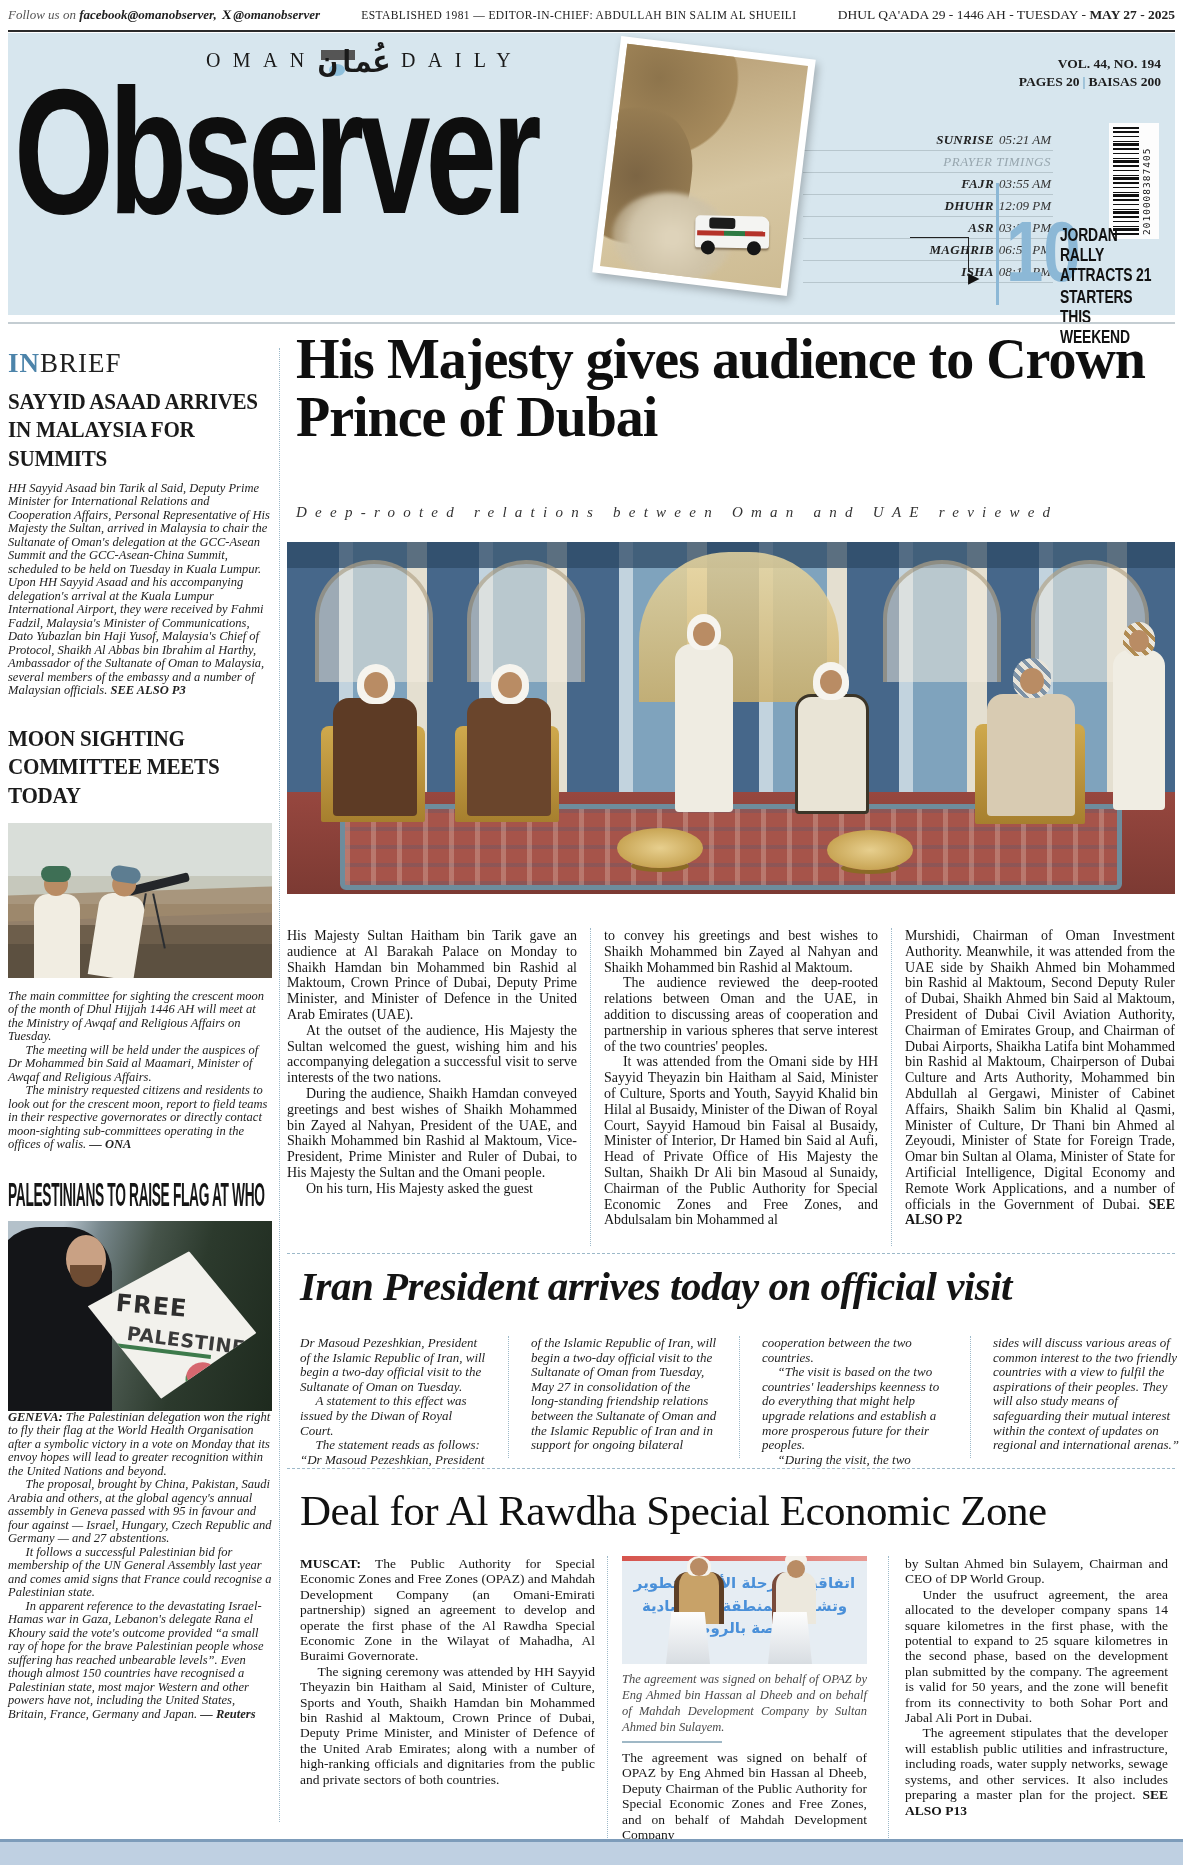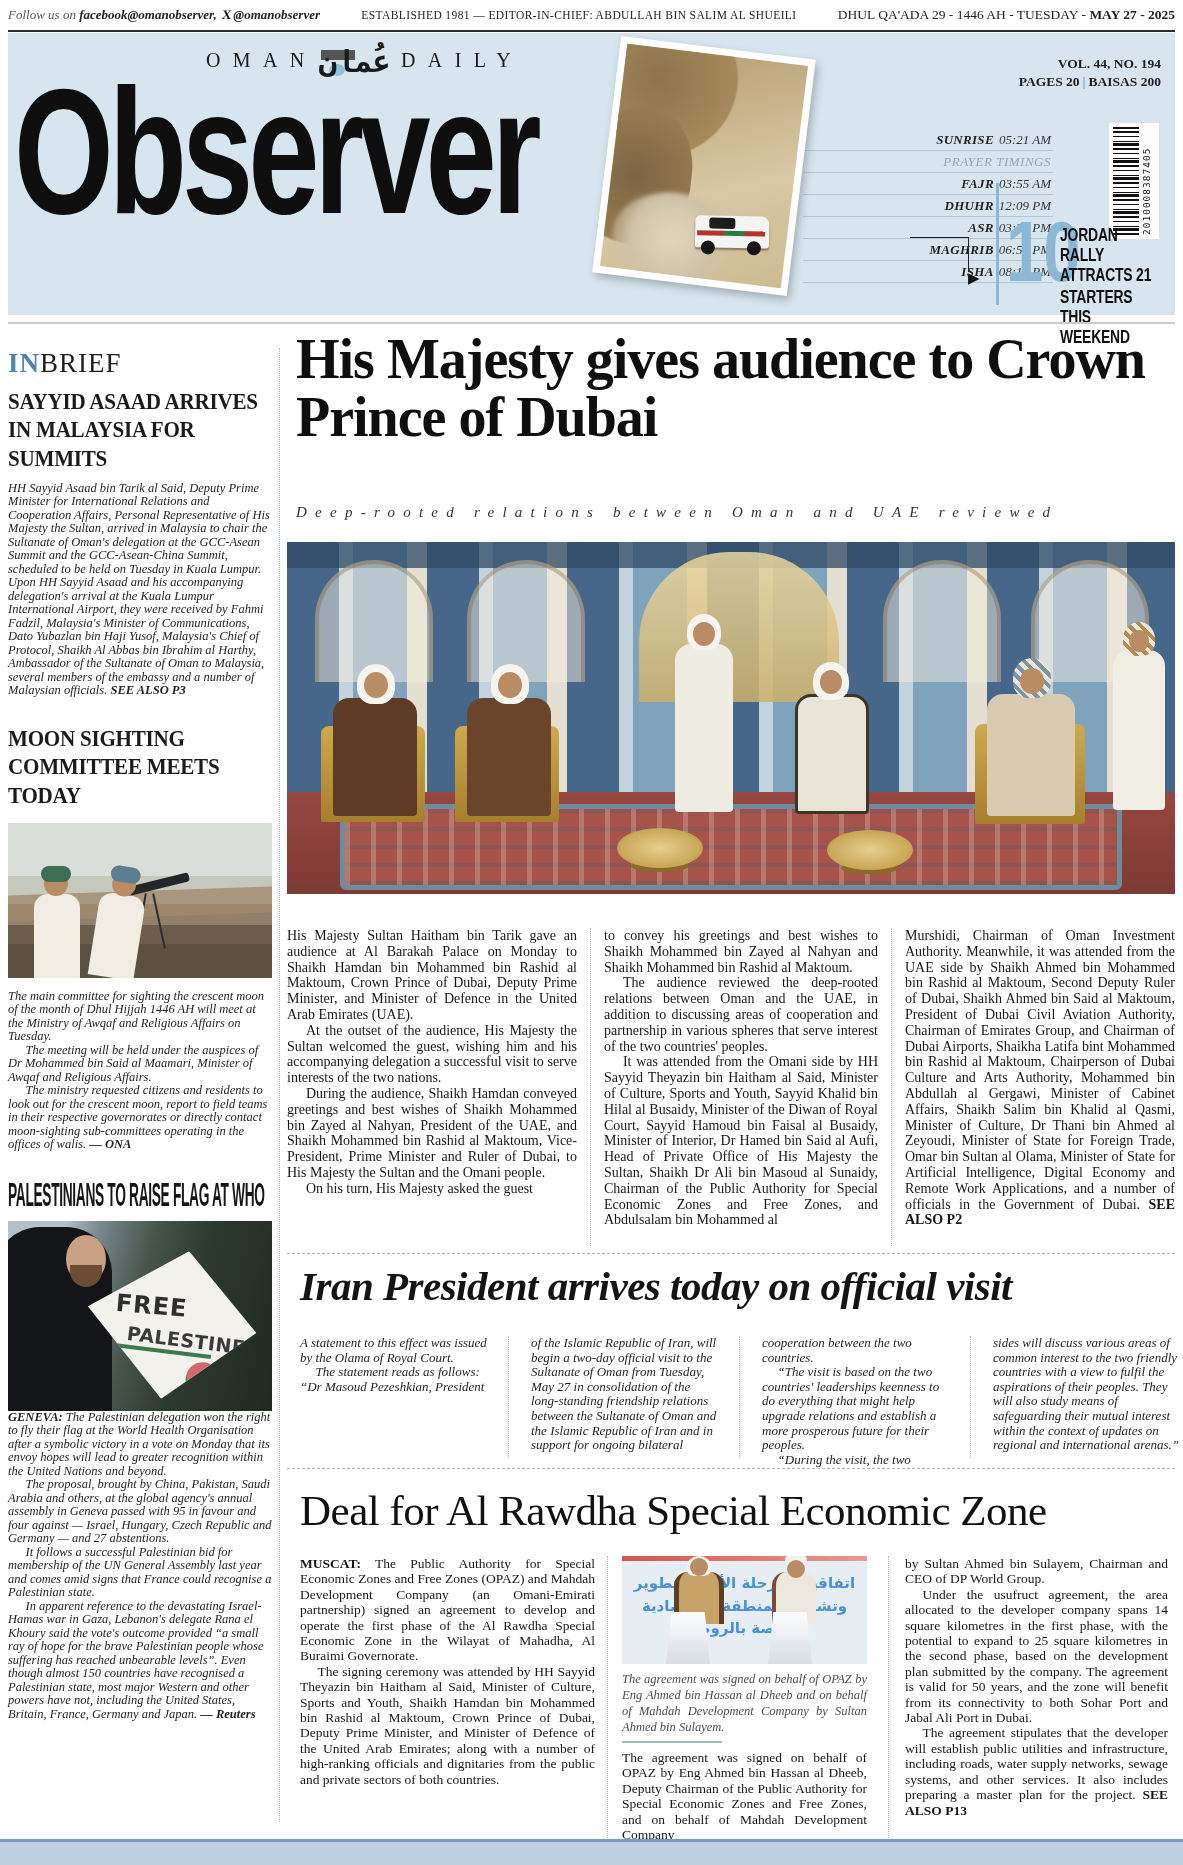--- a/index.html
+++ b/index.html
@@ -368,21 +368,22 @@
     <p>to convey his greetings and best wishes to Shaikh Mohammed bin Zayed al Nahyan and Shaikh Mohammed bin Rashid al Maktoum.</p>
     <p>The audience reviewed the deep-rooted relations between Oman and the UAE, in addition to discussing areas of cooperation and partnership in various spheres that serve interest of the two countries' peoples.</p>
     <p>It was attended from the Omani side by HH Sayyid Theyazin bin Haitham al Said, Minister of Culture, Sports and Youth, Sayyid Khalid bin Hilal al Busaidy, Minister of the Diwan of Royal Court, Sayyid Hamoud bin Faisal al Busaidy, Minister of Interior, Dr Hamed bin Said al Aufi, Head of Private Office of His Majesty the Sultan, Shaikh Dr Ali bin Masoud al Sunaidy, Chairman of the Public Authority for Special Economic Zones and Free Zones, and Abdulsalam bin Mohammed al</p>
   </div>
   <div class="mbodycol" style="left:905px;width:270px;">
     <p><span>Murshidi, Chairman of Oman Investment Authority. Meanwhile, it was attended from the UAE side by Shaikh Ahmed bin Mohammed bin Rashid al Maktoum, Second Deputy Ruler of Dubai, Shaikh Ahmed bin Said al Maktoum, President of Dubai Civil Aviation Authority, Chairman of Emirates Group, and Chairman of Dubai Airports, Shaikha Latifa bint Mohammed bin Rashid al Maktoum, Chairperson of Dubai Culture and Arts Authority, Mohammed bin Abdullah al Gergawi, Minister of Cabinet Affairs, Shaikh Salim bin Khalid al Qasmi, Minister of Culture, Dr Thani bin Ahmed al Zeyoudi, Minister of State for Foreign Trade, Omar bin Sultan al Olama, Minister of State for Artificial Intelligence, Digital Economy and Remote Work Applications, and a number of officials in the Government of Dubai.</span> <b>SEE ALSO P2</b></p>
   </div>
 
   <div class="iranhead">Iran President arrives today on official visit</div>
   <div class="irancol" style="left:300px;">
-    <p>A statement to this effect was issued by the Olama of Royal Court.</p>
+    <p>Dr Masoud Pezeshkian, President of the Islamic Republic of Iran, will begin a two-day official visit to the Sultanate of Oman on Tuesday.</p>
+    <p>A statement to this effect was issued by the Diwan of Royal Court.</p>
     <p>The statement reads as follows: “Dr Masoud Pezeshkian, President</p>
   </div>
   <div class="irancol" style="left:531px;">
     <p>of the Islamic Republic of Iran, will begin a two-day official visit to the Sultanate of Oman from Tuesday, May 27 in consolidation of the long-standing friendship relations between the Sultanate of Oman and the Islamic Republic of Iran and in support for ongoing bilateral</p>
   </div>
   <div class="irancol" style="left:762px;">
     <p>cooperation between the two countries.</p>
     <p>“The visit is based on the two countries' leaderships keenness to do everything that might help upgrade relations and establish a more prosperous future for their peoples.</p>
     <p>“During the visit, the two</p>
   </div>

